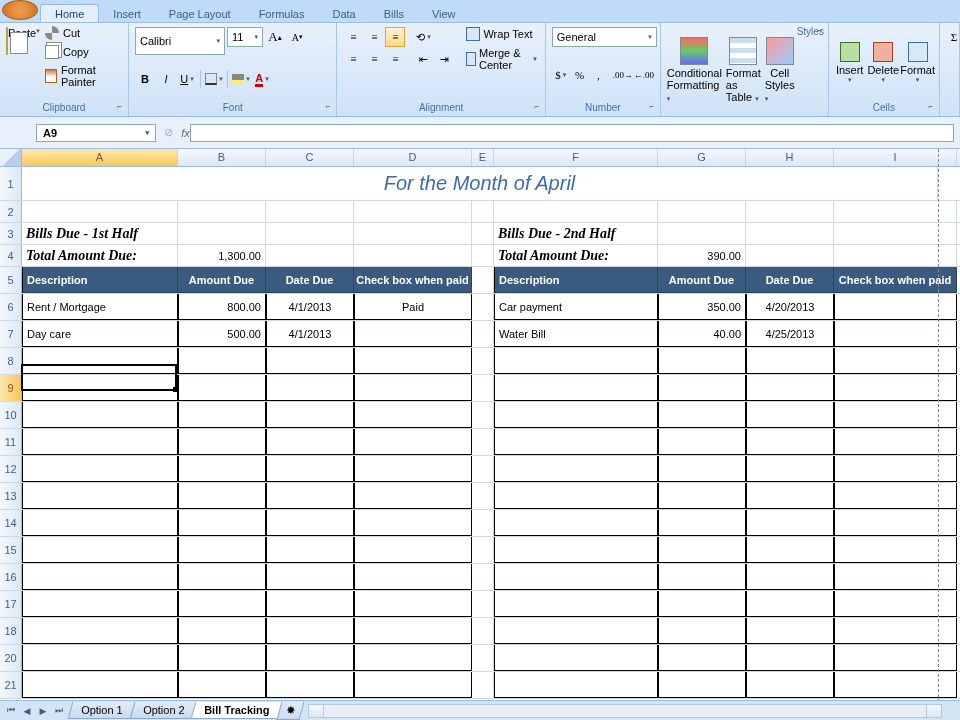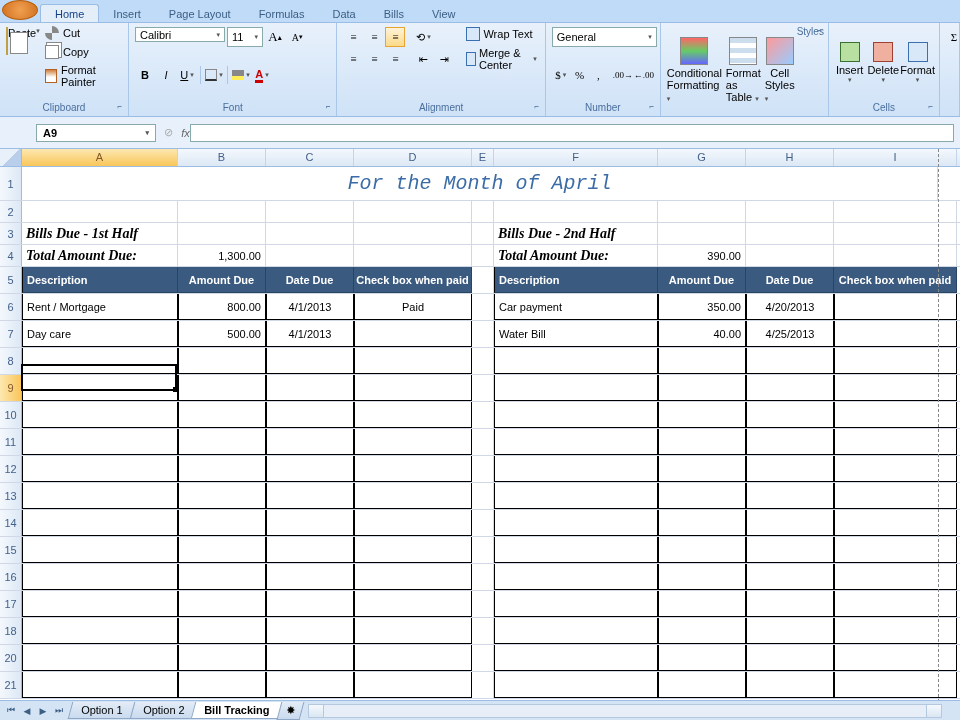--- a/index.html
+++ b/index.html
@@ -18,21 +18,21 @@
 .paste-icon::after{content:"";position:absolute;top:4px;left:3px;width:16px;height:20px;background:#fff;border:1px solid #888}
 .cb-items{display:flex;flex-direction:column;gap:3px;margin-left:2px}
 .cb-item{display:flex;align-items:center;gap:4px;padding:1px 3px;cursor:pointer}
 .cb-row{display:flex}
 .ic{width:14px;height:14px;display:inline-block}
 .ic-cut{background:conic-gradient(#888 0 25%,transparent 0 50%,#888 0 75%,transparent 0);border-radius:50%}
 .ic-copy{background:#fff;border:1px solid #888;box-shadow:2px -2px 0 #fff,2px -2px 0 1px #888}
 .ic-brush{background:linear-gradient(#d08040,#fff 60%);border:1px solid #b86020}
 .font{width:210px}
 .font-row1{display:flex;gap:2px;padding:2px}
-.font-name{width:90px;height:15px;background:#fff;border:1px solid #8aa;padding:0 4px;display:flex;align-items:center;justify-content:space-between}
+.font-name{width:90px;height:28px;background:#fff;border:1px solid #8aa;padding:0 4px;display:flex;align-items:center;justify-content:space-between}
 .font-size{width:36px;height:20px;background:#fff;border:1px solid #8aa;padding:0 4px;display:flex;align-items:center;justify-content:space-between}
 .sbtn{width:20px;height:20px;border:1px solid transparent;display:flex;align-items:center;justify-content:center;cursor:pointer;font-family:"Times New Roman",serif}
 .font-row2{display:flex;gap:1px;padding:2px;align-items:center}
 .dd::after{content:"▾";font-size:7px;margin-left:2px;color:#555}
 .align{width:210px}
 .align-rows{display:flex;flex-direction:column;gap:2px;padding:2px}
 .align-row{display:flex;gap:1px}
 .wrap-merge{display:flex;flex-direction:column;gap:2px;margin-left:6px}
 .wm-btn{display:flex;align-items:center;gap:3px;padding:2px 4px;cursor:pointer}
 .align-top{display:flex}
@@ -58,21 +58,21 @@
 .ch{border-right:1px solid #c3d5eb;text-align:center;color:#43608a;line-height:17px;cursor:pointer}
 .ch.sel{background:linear-gradient(#fde8b0,#f9c65a);color:#84582a}
 .corner{width:22px;border-right:1px solid #9bbce3;background:linear-gradient(135deg,#e8f0f9 50%,#b8ceea 50%)}
 .row{display:flex;height:27px;border-bottom:1px solid #d0d7e5}
 .row.r1{height:34px}
 .row.h22{height:22px}
 .rh{width:22px;background:linear-gradient(90deg,#f4f8fd,#dce8f5);border-right:1px solid #9bbce3;text-align:center;color:#43608a;display:flex;align-items:center;justify-content:center;cursor:pointer}
 .rh.sel{background:linear-gradient(90deg,#fde8b0,#f9c65a);color:#84582a}
 .cell{border-right:1px solid #d0d7e5;padding:0 4px;display:flex;align-items:center;overflow:hidden;white-space:nowrap}
 .wA{width:156px}.wB{width:88px}.wC{width:88px}.wD{width:118px}.wE{width:22px}.wF{width:164px}.wG{width:88px}.wH{width:88px}.wI{width:123px}
-.title-cell{font-family:Liberation Mono, monospace;font-size:20px;color:#3b6ca8;font-style:italic;justify-content:center}
+.title-cell{font-family:Liberation Sans, sans-serif;font-size:20px;color:#3b6ca8;font-style:italic;justify-content:center}
 .section-title{font-family:"Segoe Script","Comic Sans MS",cursive;font-size:14px;font-style:italic;font-weight:bold}
 .thdr{background:#3b5a7f;color:#fff;font-weight:bold;border-right:1px solid #2a4560;border-bottom:1px solid #2a4560}
 .tbord{border:1px solid #000!important;border-top:none!important}
 .tbord-l{border-left:1px solid #000!important}
 .num{justify-content:flex-end}
 .ctr{justify-content:center}
 .active-cell{position:absolute;border:2px solid #000;pointer-events:none;background:transparent}
 .active-cell::after{content:"";position:absolute;right:-3px;bottom:-3px;width:5px;height:5px;background:#000}
 .dotted-edge{position:absolute;top:0;border-left:1px dashed #888;height:100%;pointer-events:none}
 .sheet-tabs{position:absolute;bottom:0;left:0;right:0;height:20px;background:#d5e4f4;display:flex;align-items:center;border-top:1px solid #9bbce3}

